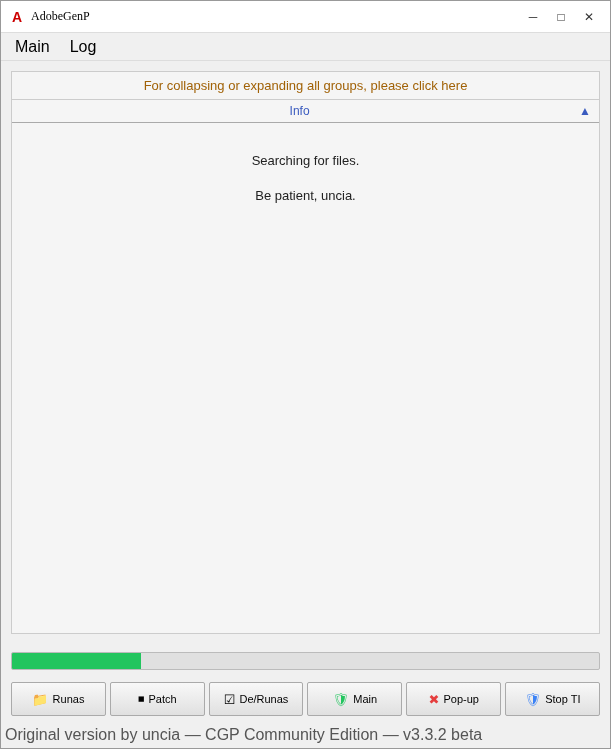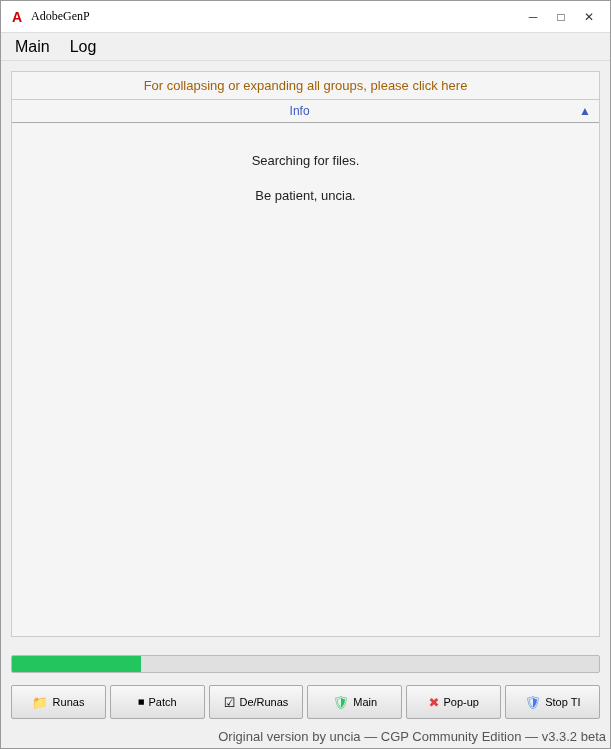--- a/index.html
+++ b/index.html
@@ -179,23 +179,23 @@
       white-space: nowrap;
     }
     .btn:disabled { opacity: 0.6; cursor: default; }
 
     .btn-icon {
       font-size: 13px;
     }
 
     
     .footer {
-      text-align: right;
+      text-align: left;
       padding: 4px;
-      font-size: 13px;
+      font-size: 16px;
       color: #555;
     }
 
     
     .icon-green { color: #22c55e; }
     .icon-red { color: #e53e3e; }
     .icon-shield { color: #3b82f6; }
   </style>
 </head>
 <body>

